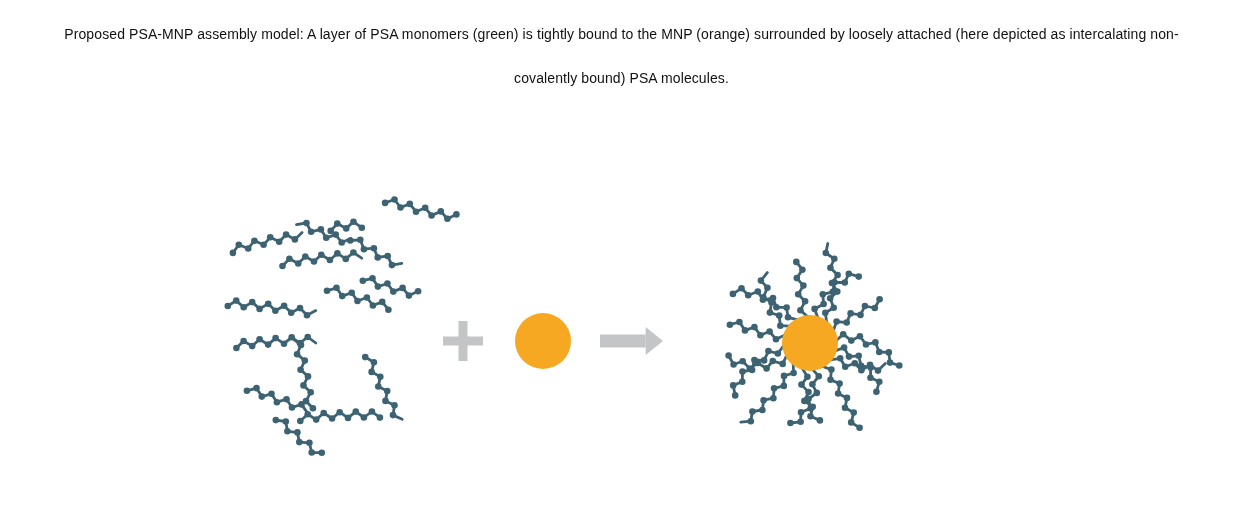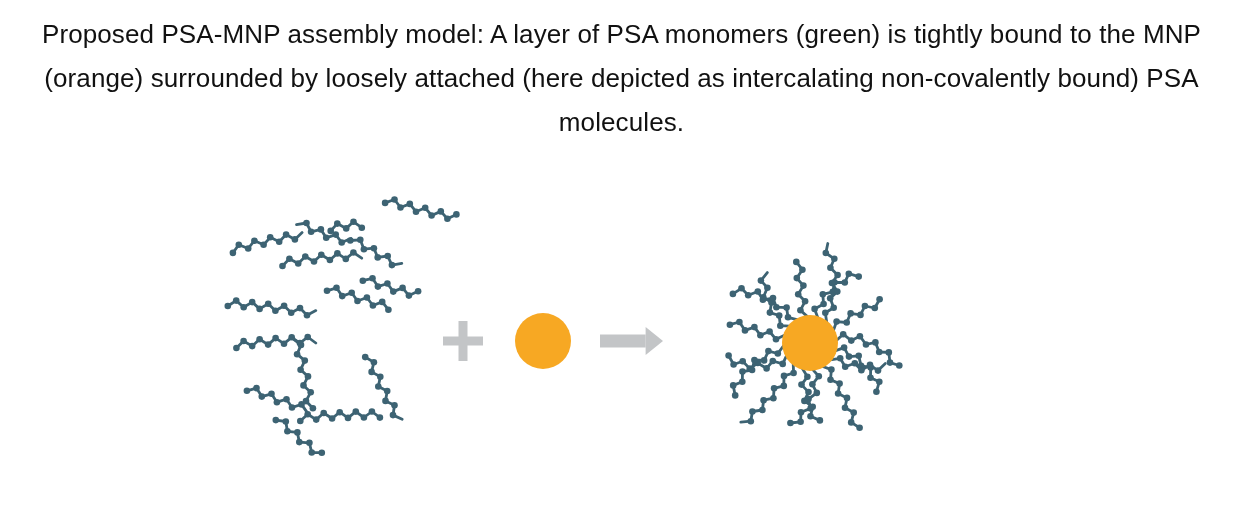--- a/index.html
+++ b/index.html
@@ -22,21 +22,21 @@
     background: #ffffff;
   }
 
   
   #caption {
     position: absolute;
     left: 34px;
     top: 12px;
     width: 1175px;
     text-align: center;
-    font-size: 26px;
+    font-size: 14px;
     line-height: 44px;
     letter-spacing: 0.1px;
     color: #111111;
     white-space: pre-wrap;
   }
 
   
   #figure {
     position: absolute;
     left: 0;

